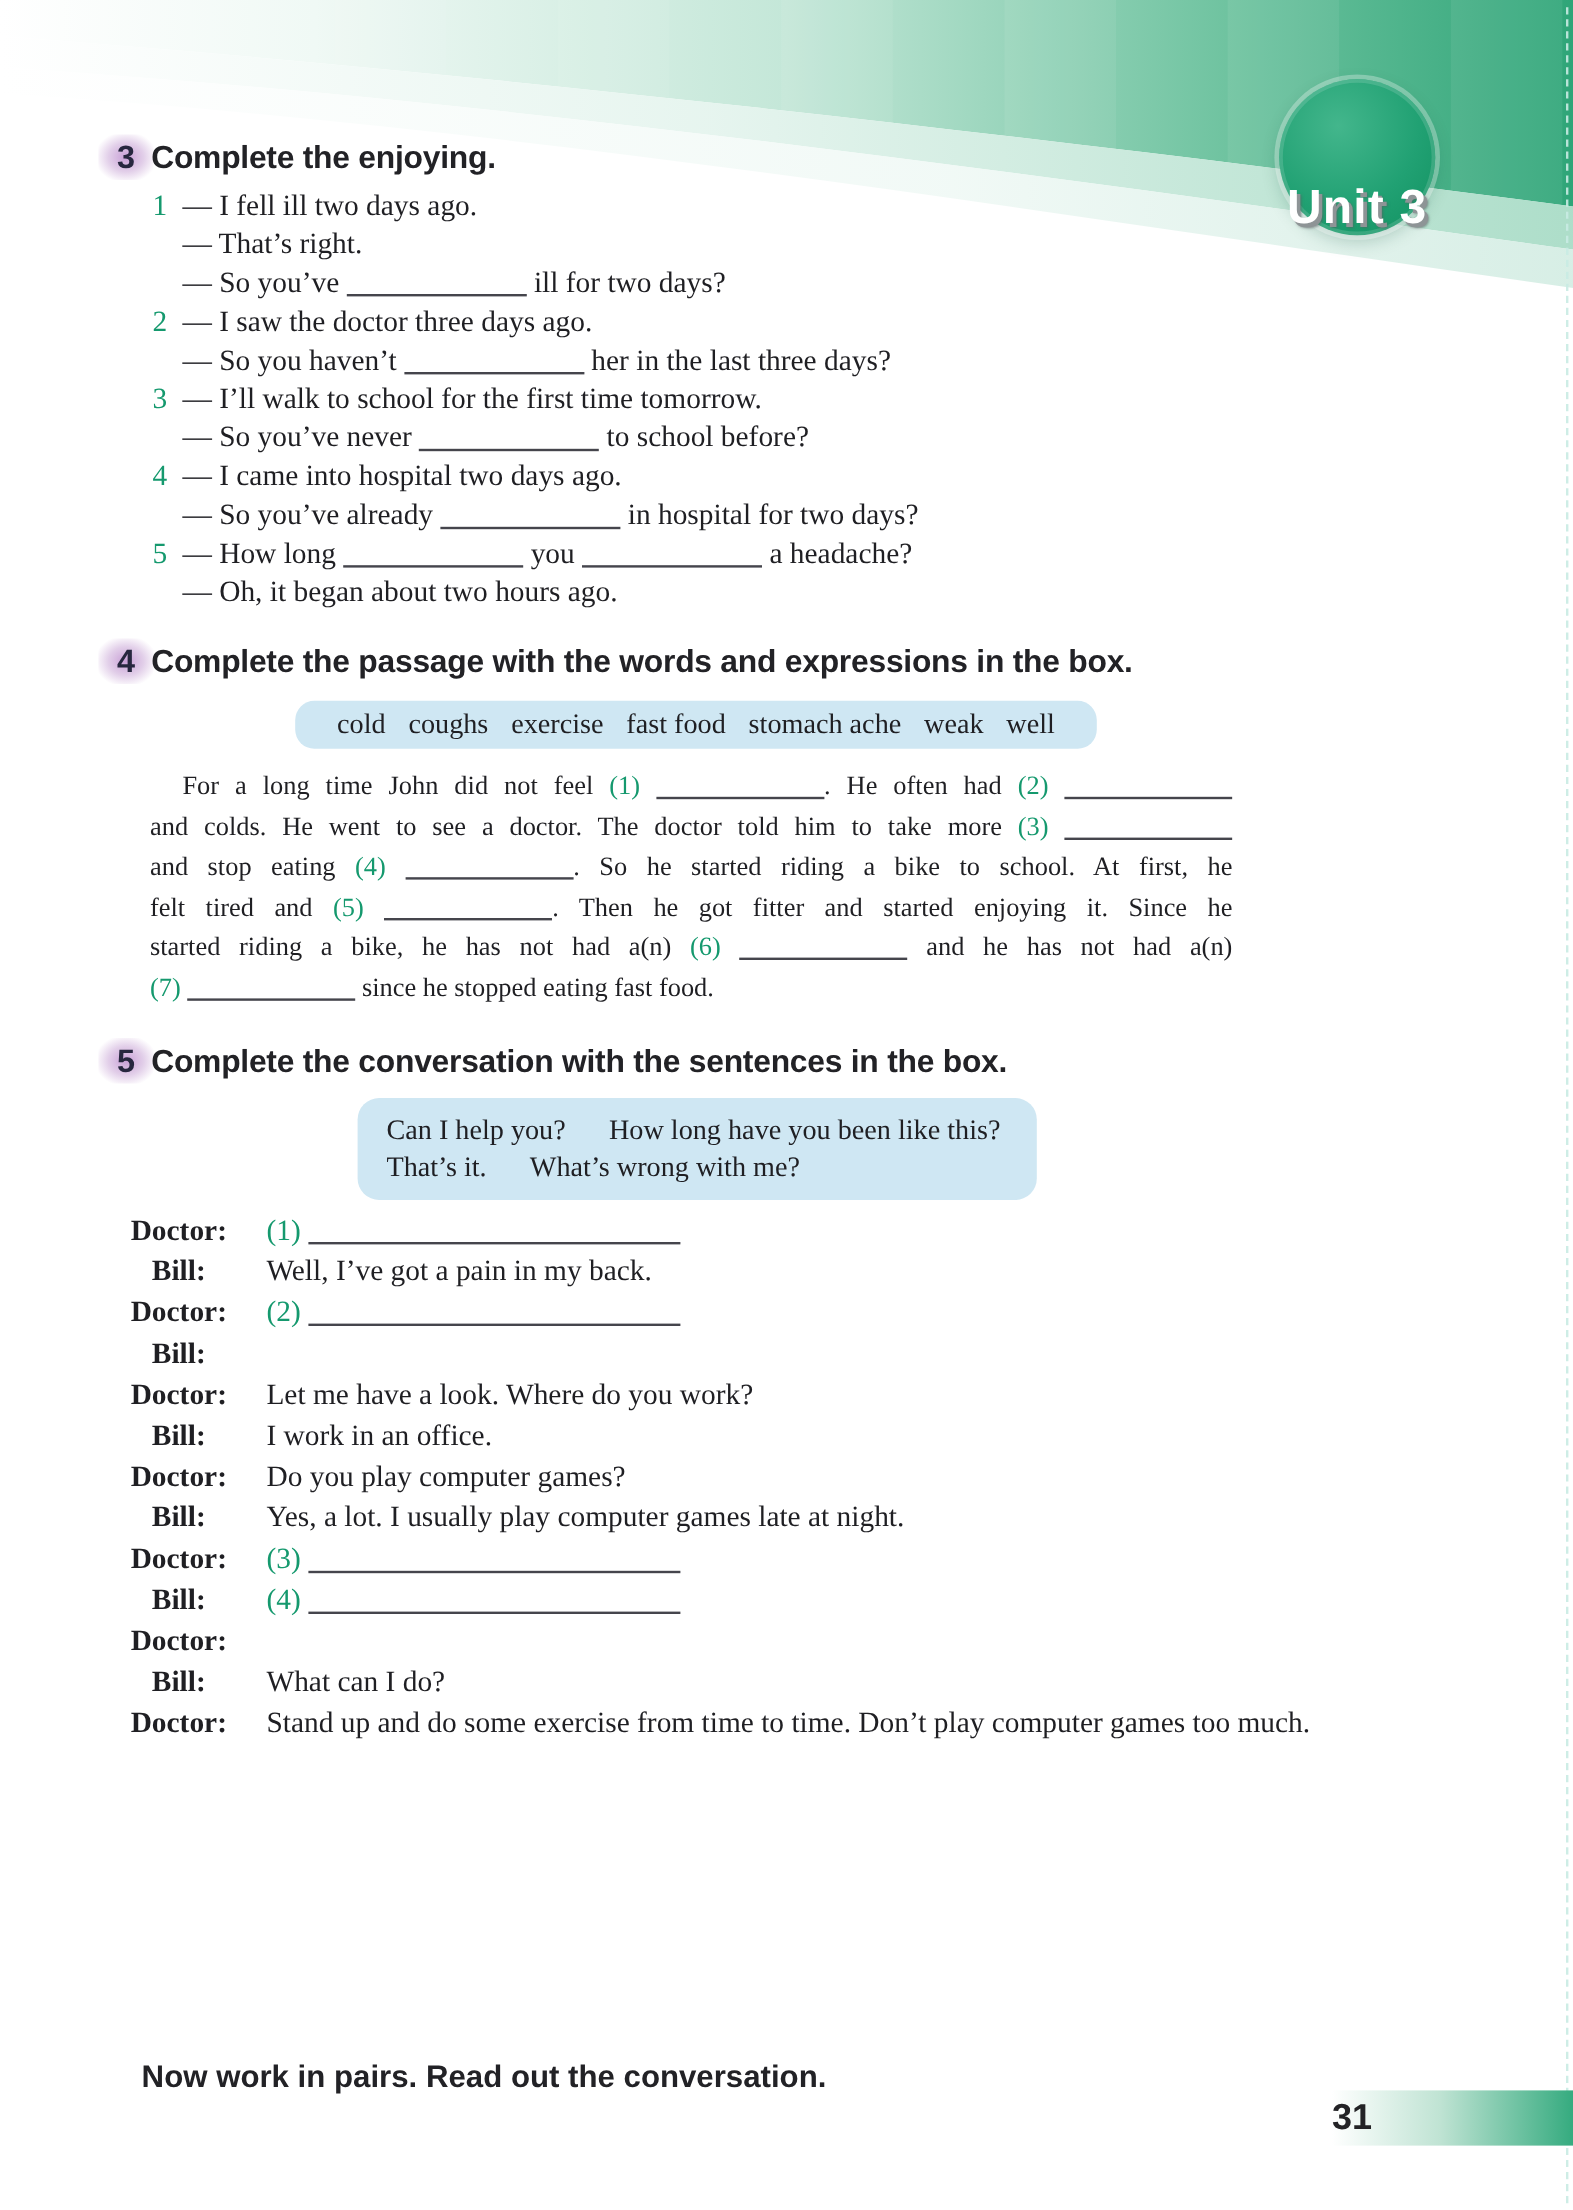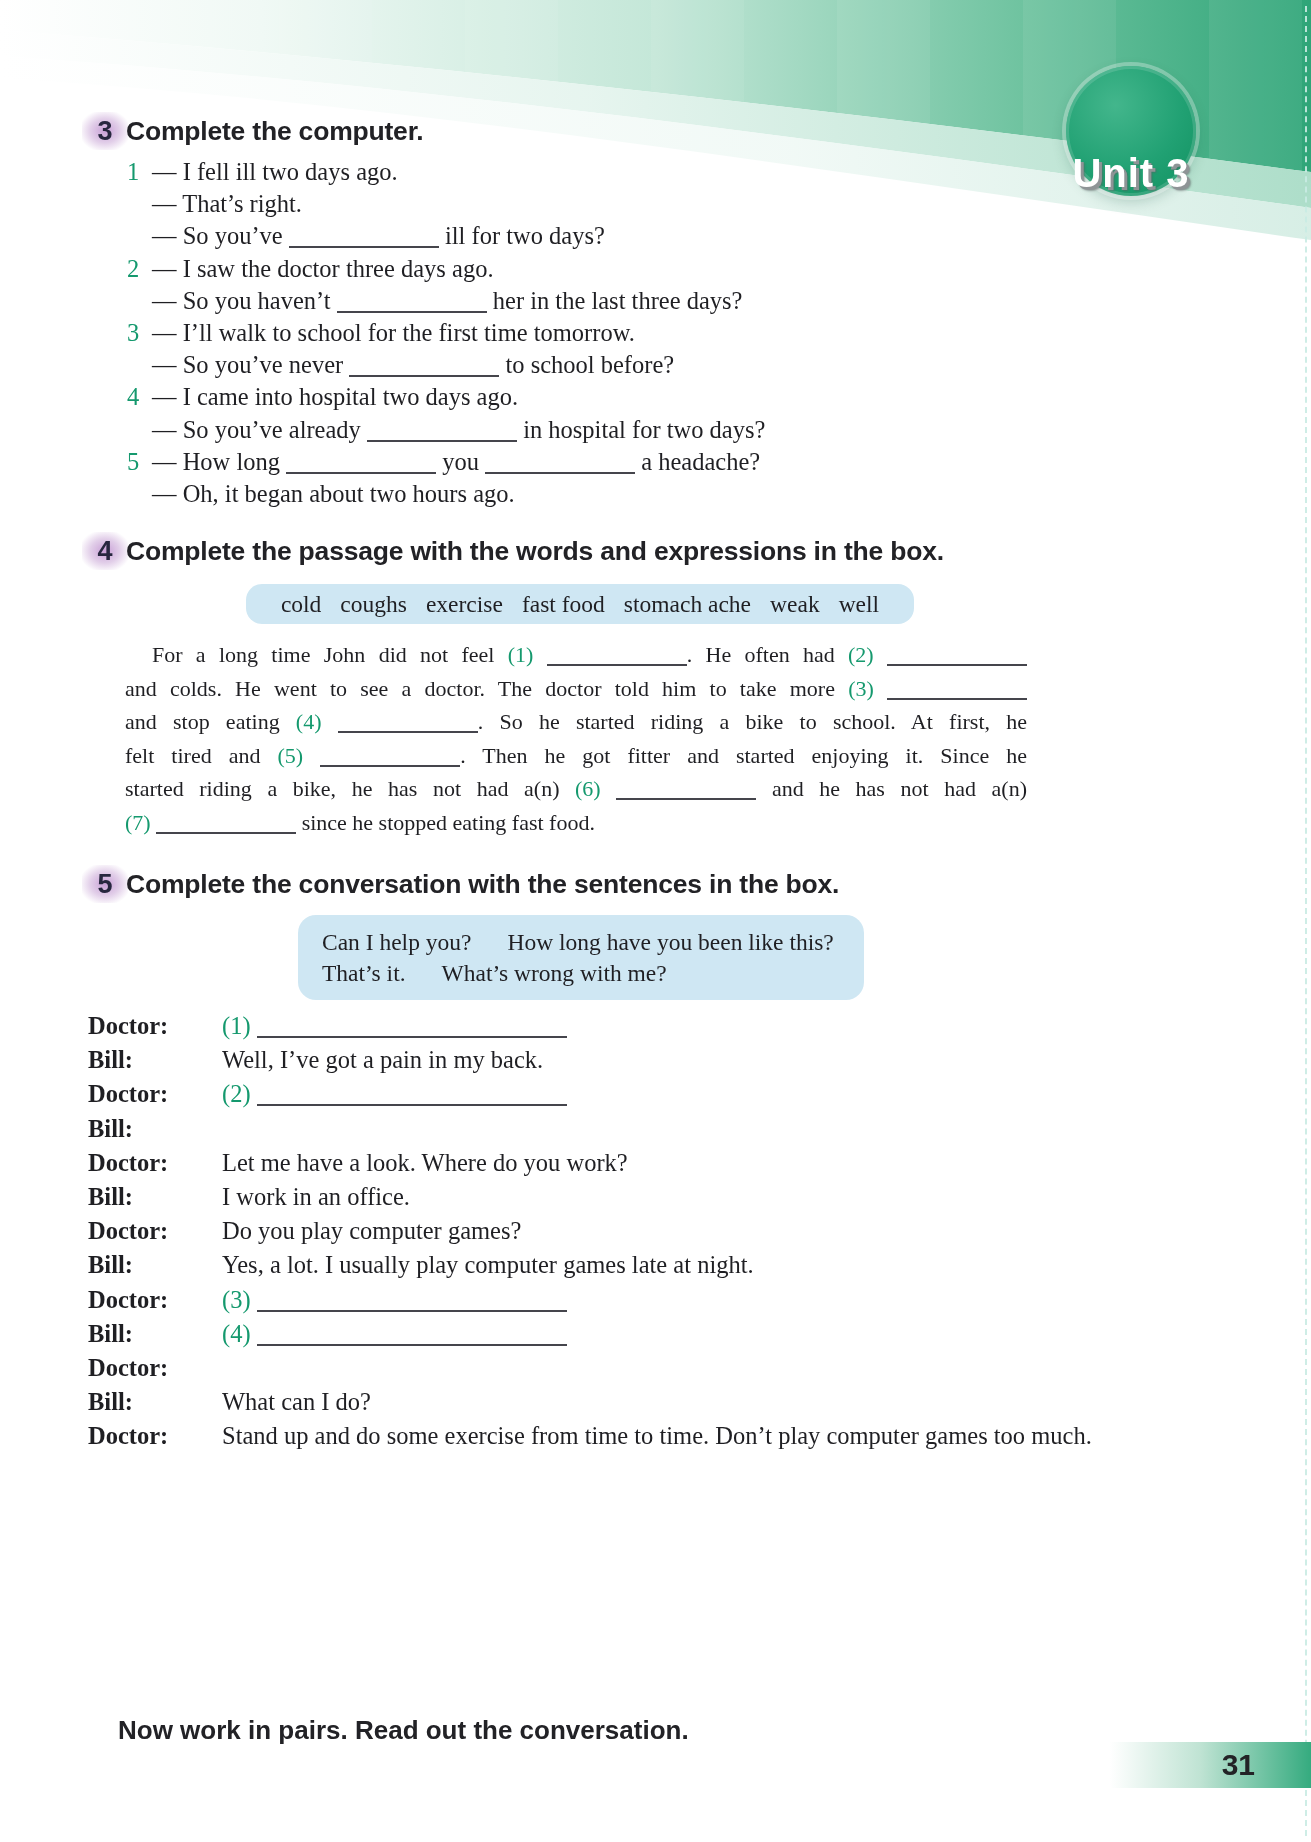--- a/index.html
+++ b/index.html
@@ -57,31 +57,31 @@
   .pline.ind{text-indent:27px;}
   
   .sec5{margin-top:22px;}
   .sentbox{
     margin:12px 0 0 210px;width:566px;box-sizing:border-box;background:#cfe7f3;
     border-radius:18px;padding:12px 24px;font-size:23.5px;line-height:30.5px;
   }
   .sgap{display:inline-block;width:36px;}
   .conv{margin-top:12px;font-size:24.5px;}
   .crow{display:grid;grid-template-columns:122px 1fr;column-gap:12px;height:34.2px;align-items:baseline;}
-  .speaker{text-align:left;font-weight:bold;}
+  .speaker{text-align:center;font-weight:bold;}
   .ctext{white-space:nowrap;}
   
   .footer-head{
     position:absolute;left:118px;top:1715px;
     font-family:"Liberation Sans", sans-serif;font-weight:bold;font-size:26px;color:#222226;
   }
   .page-bar{
     position:absolute;top:1742px;right:0;width:201px;height:46px;
     background:linear-gradient(to right, rgba(255,255,255,0) 0%, #bfe3d3 45%, #35ab7f 100%);
-    display:flex;align-items:center;justify-content:flex-end;box-sizing:border-box;padding-right:56px;
+    display:flex;align-items:center;box-sizing:border-box;padding-right:56px;
   }
   .page-bar span{font-family:"Liberation Sans", sans-serif;font-weight:bold;font-size:30px;color:#232326;}
 </style>
 </head>
 <body>
 
 <svg class="swoosh" viewBox="0 0 1311 250" xmlns="http://www.w3.org/2000/svg">
   <defs>
     <linearGradient id="g1" x1="0" y1="0" x2="1" y2="0">
       <stop offset="0" stop-color="#ffffff"></stop>
@@ -122,21 +122,21 @@
   <span>Unit 3</span>
 </div>
 
 <div class="edge-dash"></div>
 
 <div class="content">
 
   <section>
     <div class="ex-head">
       <span class="ex-num">3</span>
-      <span class="ex-title">Complete the computer.</span>
+      <span class="ex-title">Complete the enjoying.</span>
     </div>
     <div class="exlines" id="ex3-lines">
         <div class="exline">
           <span class="lnum">1</span>
           <div class="ltext"><span>— I fell ill two days ago.</span></div>
         </div>
         <div class="exline">
           <span class="lnum"></span>
           <div class="ltext"><span>— That’s right.</span></div>
         </div>

